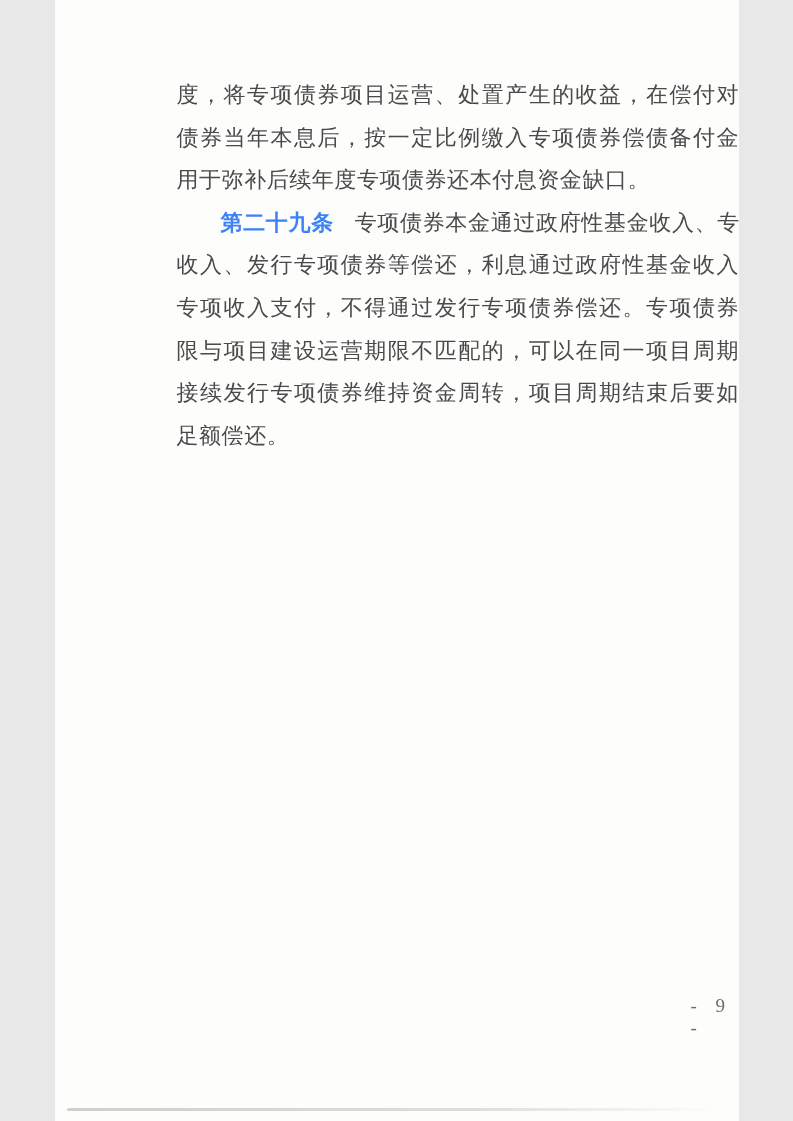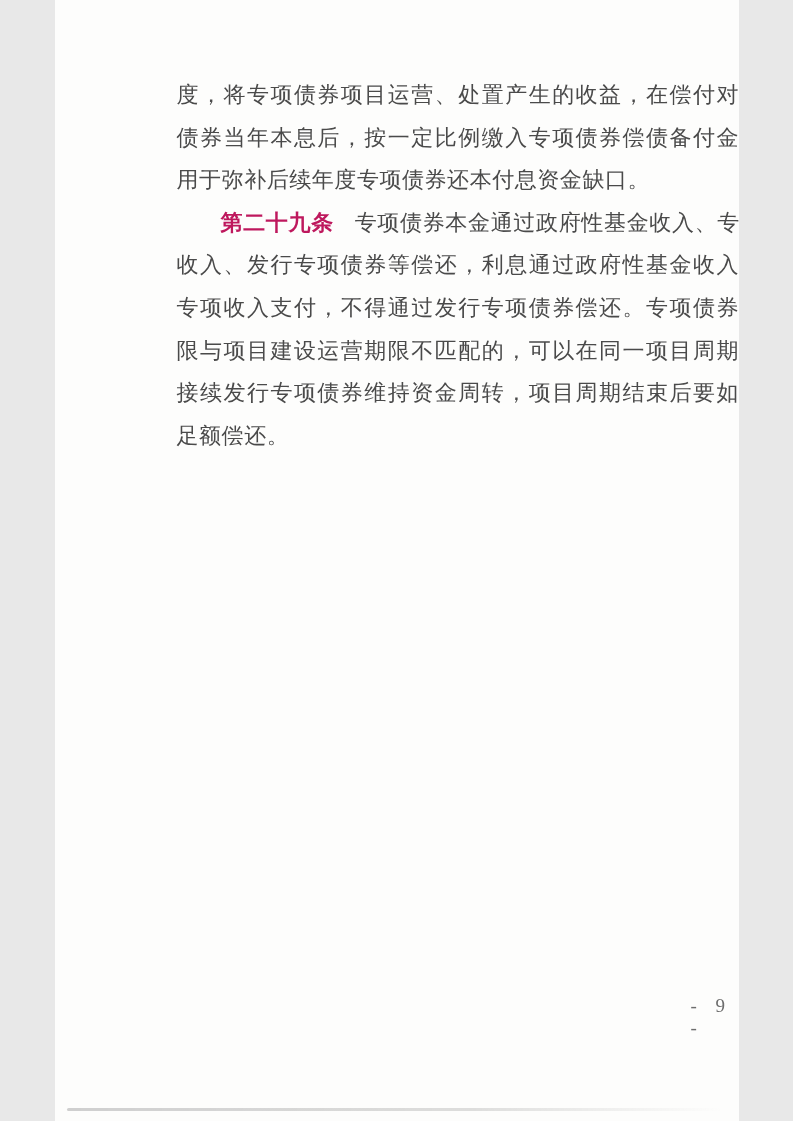--- a/index.html
+++ b/index.html
@@ -29,21 +29,21 @@
   }
   .content p {
     margin: 0;
     padding: 0;
   }
   .content p.indent {
     text-indent: 2em;
   }
   .article-heading {
     font-weight: bold;
-    color: #be185d;
+    color: #3b82f6;
     margin-right: 0.95em;
   }
   .page-number {
     position: absolute;
     left: 636px;
     top: 995px;
     font-size: 19px;
     letter-spacing: 7px;
     color: #6d6d6d;
     font-family: "Liberation Serif", "DejaVu Serif", serif;

